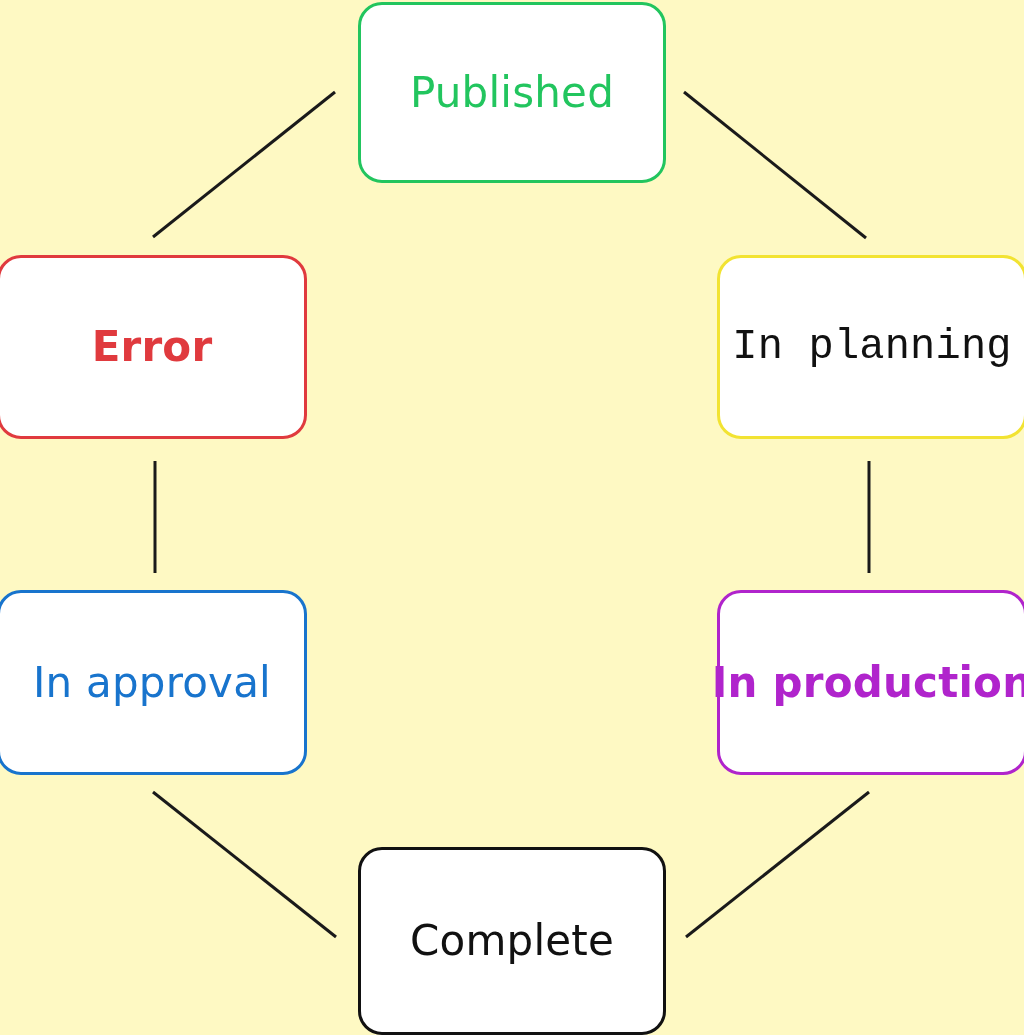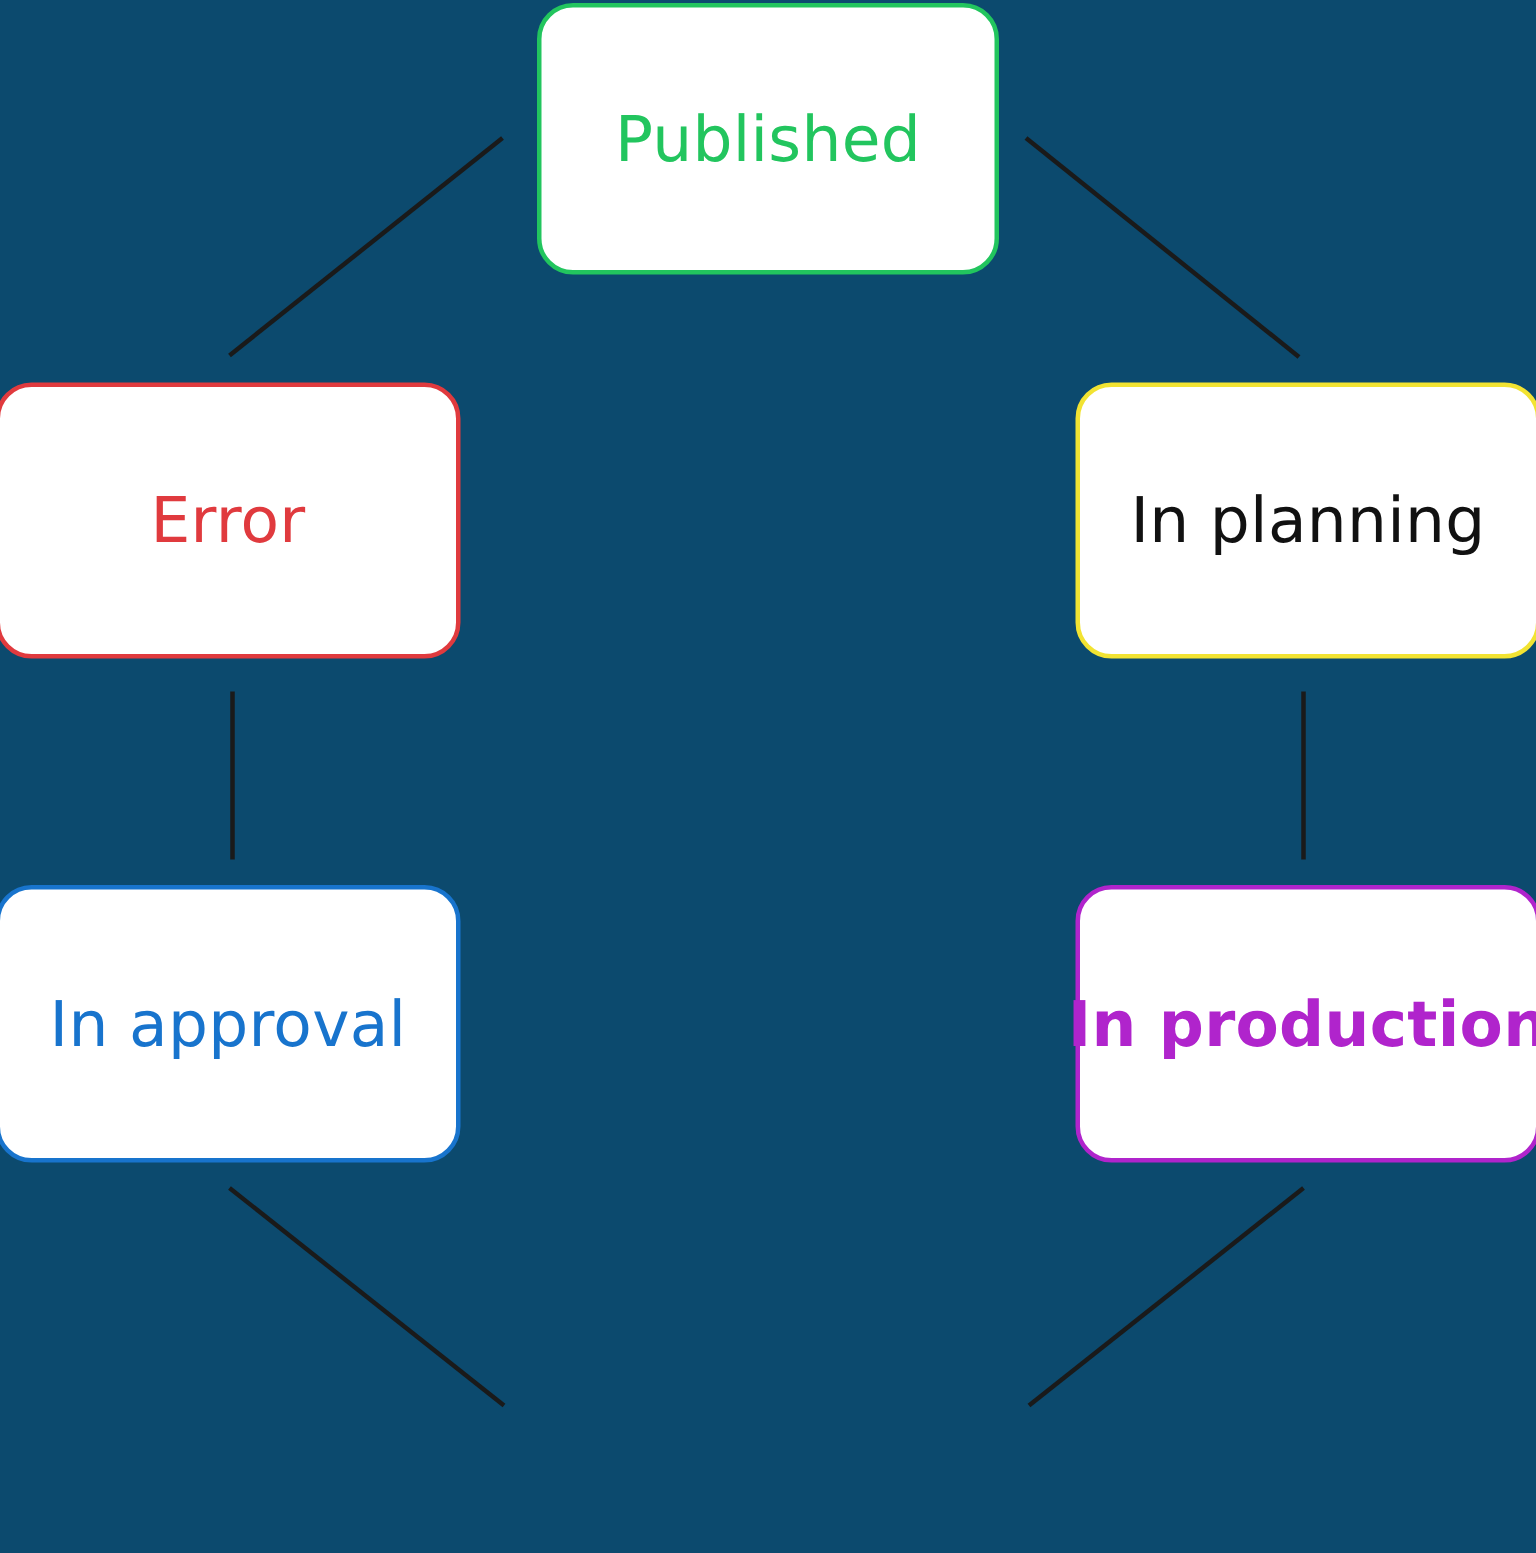--- a/index.html
+++ b/index.html
@@ -43,45 +43,48 @@
   #node-published    { left: 358px;  top: 2px;   width: 308px; height: 181px; }
   #node-in-planning  { left: 717px;  top: 255px; width: 310px; height: 184px; }
   #node-in-production{ left: 717px;  top: 590px; width: 310px; height: 185px; }
   #node-complete     { left: 358px;  top: 847px; width: 308px; height: 188px; }
   #node-in-approval  { left: -3px;   top: 590px; width: 310px; height: 185px; }
   #node-error        { left: -3px;   top: 255px; width: 310px; height: 184px; }
 </style>
 </head>
 <body>
 
-<div id="canvas" style="background: #0c4a6e;">
+<div id="canvas" style="background: #fef9c3;">
 
   <svg id="edge-layer" viewBox="0 0 1024 1035" xmlns="http://www.w3.org/2000/svg">
     <line class="edge" x1="335" y1="92" x2="153" y2="237" stroke="#1a1a1a" stroke-width="3" stroke-linecap="butt"></line>
     <line class="edge" x1="684" y1="92" x2="866" y2="238" stroke="#1a1a1a" stroke-width="3" stroke-linecap="butt"></line>
     <line class="edge" x1="155" y1="461" x2="155" y2="573" stroke="#1a1a1a" stroke-width="3" stroke-linecap="butt"></line>
     <line class="edge" x1="869" y1="461" x2="869" y2="573" stroke="#1a1a1a" stroke-width="3" stroke-linecap="butt"></line>
     <line class="edge" x1="153" y1="792" x2="336" y2="937" stroke="#1a1a1a" stroke-width="3" stroke-linecap="butt"></line>
     <line class="edge" x1="869" y1="792" x2="686" y2="937" stroke="#1a1a1a" stroke-width="3" stroke-linecap="butt"></line>
   </svg>
 
   <div class="node" id="node-published" style="border-color: rgb(34, 197, 94);">
     <span class="node-label" style="color: rgb(34, 197, 94);">Published</span>
   </div>
 
   <div class="node" id="node-in-planning" style="border-color: rgb(242, 227, 50);">
-    <span class="node-label" style="color: rgb(17, 17, 17);">In planning</span>
+    <span class="node-label" style="color: rgb(17, 17, 17); font-family: Liberation Mono, monospace;">In planning</span>
   </div>
 
   <div class="node" id="node-in-production" style="border-color: rgb(176, 36, 204);">
     <span class="node-label" style="color: rgb(176, 36, 204); font-weight: bold;">In production</span>
   </div>
 
+  <div class="node" id="node-complete" style="border-color: rgb(17, 17, 17);">
+    <span class="node-label" style="color: rgb(17, 17, 17);">Complete</span>
+  </div>
 
   <div class="node" id="node-in-approval" style="border-color: rgb(24, 116, 205);">
     <span class="node-label" style="color: rgb(24, 116, 205);">In approval</span>
   </div>
 
   <div class="node" id="node-error" style="border-color: rgb(224, 58, 62);">
-    <span class="node-label" style="color: rgb(224, 58, 62);">Error</span>
+    <span class="node-label" style="color: rgb(224, 58, 62); font-weight: bold;">Error</span>
   </div>
 
 </div>
 
 </body></html>

